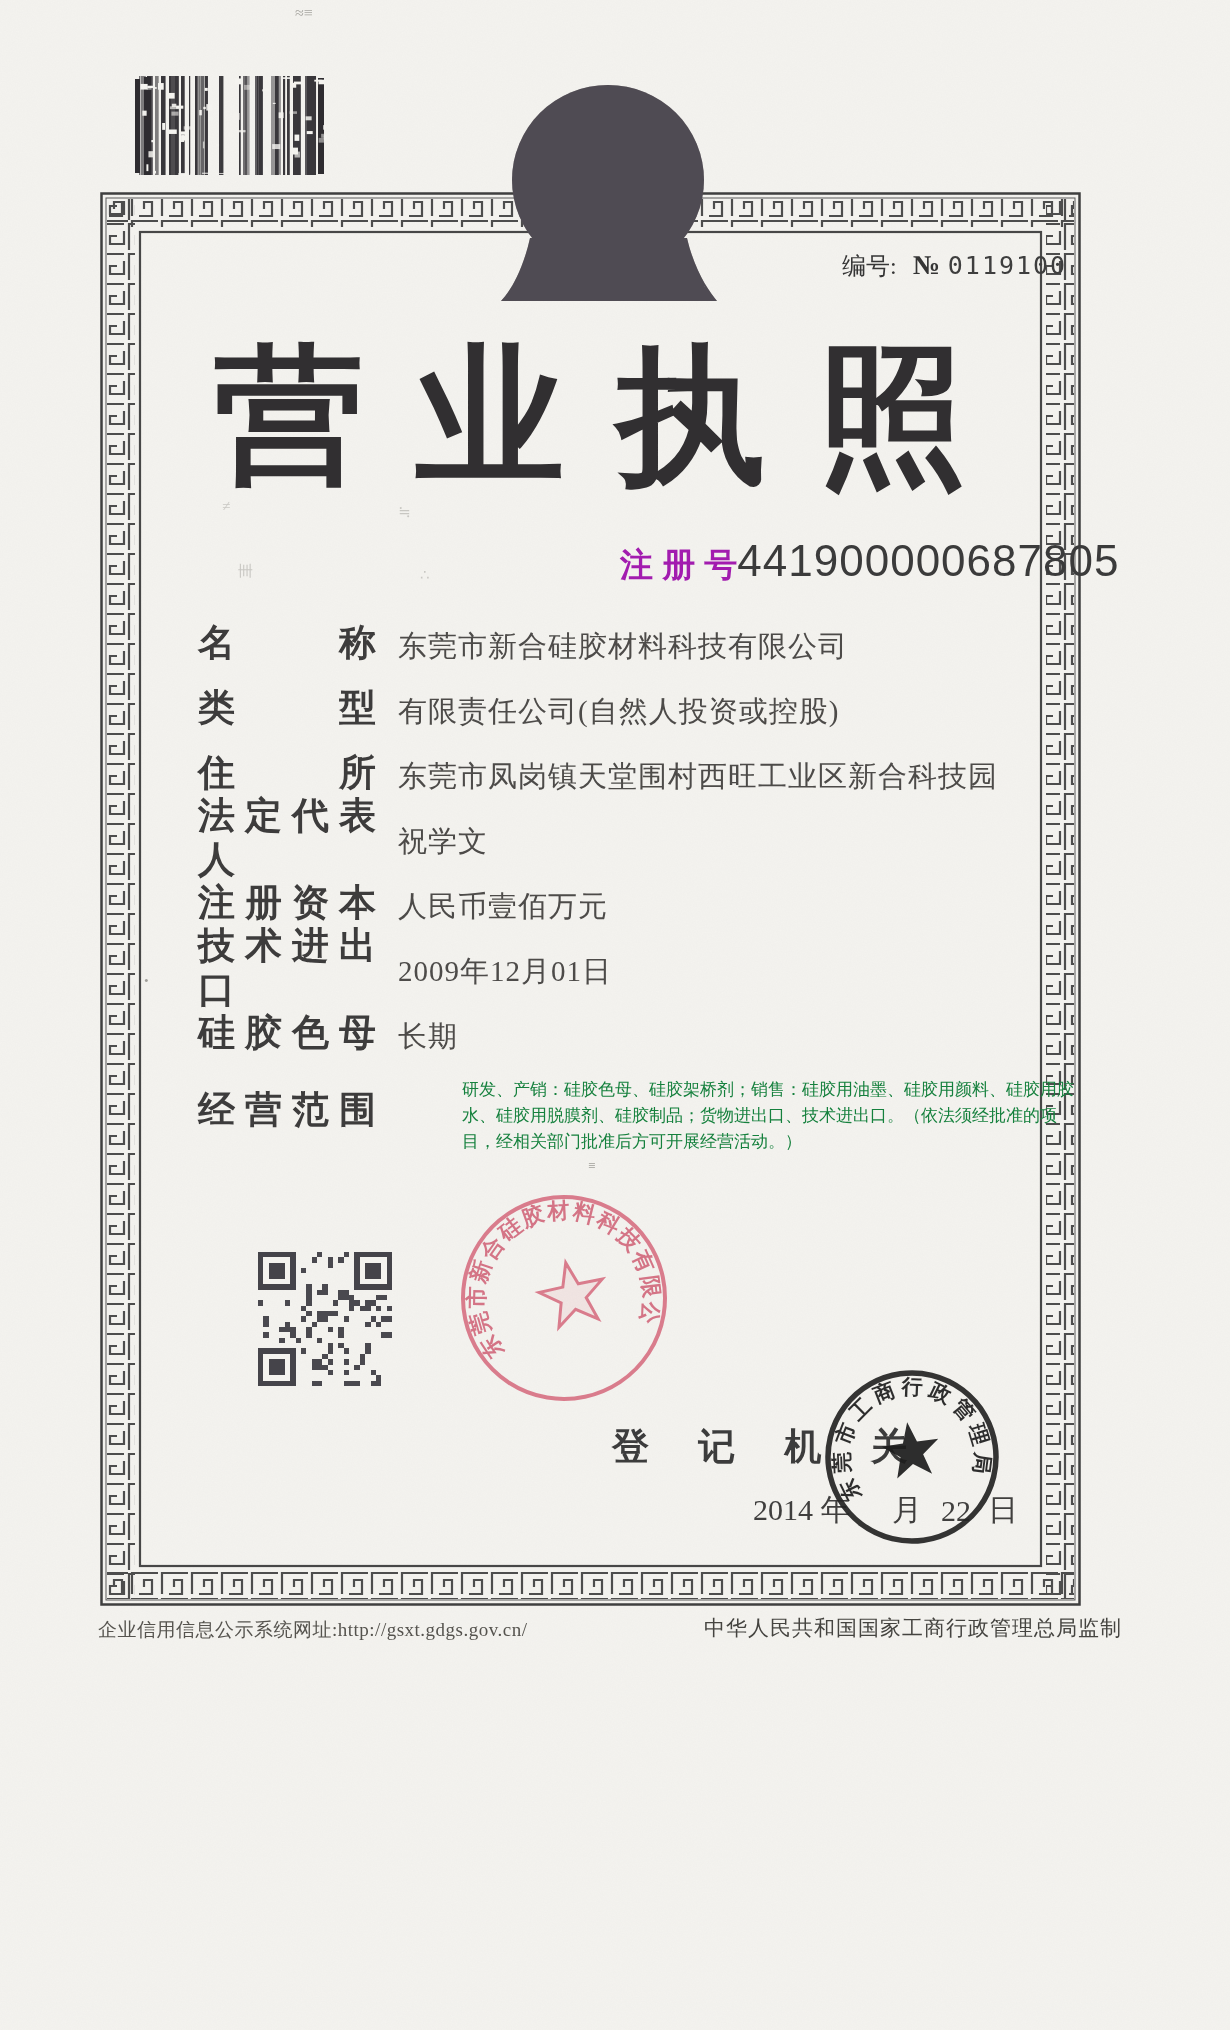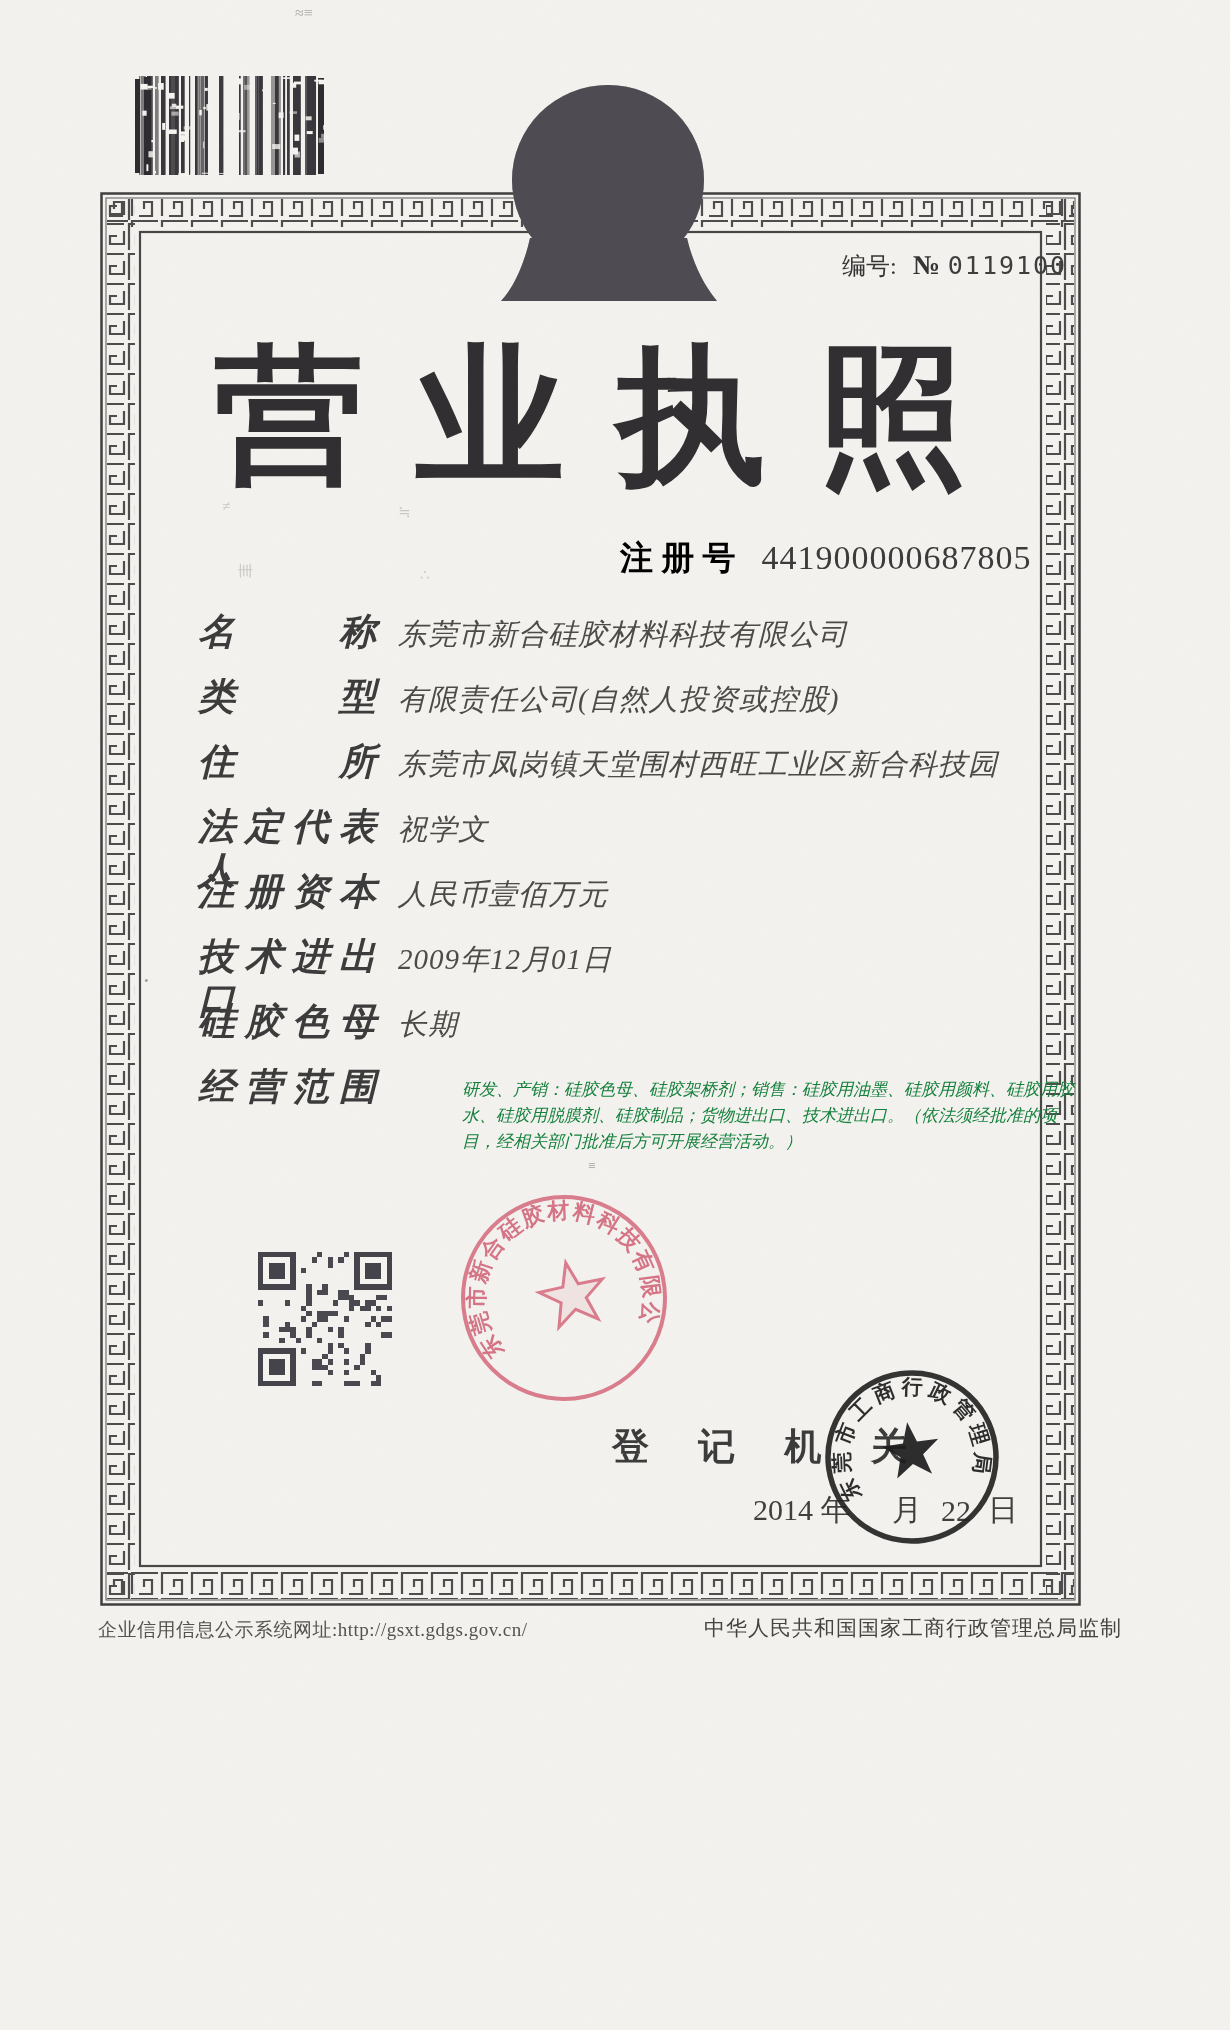--- a/index.html
+++ b/index.html
@@ -13,25 +13,25 @@
   .emblem{left:498px;top:80px;}
   .serial-line{left:842px;top:250px;font-size:24px;color:#353535;white-space:nowrap;}
   .serial-line .no-sym{font-family:"Liberation Serif",serif;font-weight:bold;font-size:27px;margin:0 8px 0 16px;}
   .serial-line .serial-num{font-family:"DejaVu Sans Mono","Liberation Mono",monospace;font-size:25px;letter-spacing:2px;color:#3e3e3e;}
   
   .title{left:100px;top:336px;width:981px;text-align:center;font-size:149px;line-height:160px;
          font-family:"DejaVu Sans","Liberation Sans",sans-serif;font-weight:bold;color:#312f31;
          letter-spacing:52px;transform:translateX(26px);white-space:nowrap;}
   
   .regline{left:620px;top:536px;white-space:nowrap;}
-  .regline .reg-label{font-size:33px;font-weight:600;color:#000000;font-family:Liberation Serif, serif;}
-  .regline .reg-num{font-size:34px;margin-left:26px;letter-spacing:1px;color:#3b3b3b;font-family:Liberation Serif, serif;}
+  .regline .reg-label{font-size:33px;font-weight:600;color:#a21caf;font-family:Liberation Sans, sans-serif;}
+  .regline .reg-num{font-size:44px;letter-spacing:1px;color:#3b3b3b;font-family:Liberation Sans, sans-serif;}
   
   .rows{left:198px;top:610px;width:882px;}
-  .row{display:flex;align-items:flex-start;height:65px;font-style:italic;}
+  .row{display:flex;align-items:center;height:65px;}
   .row--scope{height:auto;}
   .row-label{width:178px;min-width:178px;font-size:37px;line-height:44px;font-weight:600;color:#3d3c3c;
              text-align:justify;text-align-last:justify;font-family:"Liberation Serif",serif;}
   .row-value{margin-left:22px;padding-top:7px;font-size:29px;line-height:34px;color:#4d4b49;letter-spacing:1px;white-space:nowrap;}
   .row--scope .row-value{margin-left:86px;padding-top:4px;width:614px;font-size:17px;line-height:26px;
                          letter-spacing:0;white-space:normal;color:#15803d;margin-top:8px;}
   
   .qr{left:258px;top:1252px;}
   .company-seal{left:452px;top:1186px;opacity:.85;}
   .authority-seal{left:817px;top:1362px;opacity:.92;}

